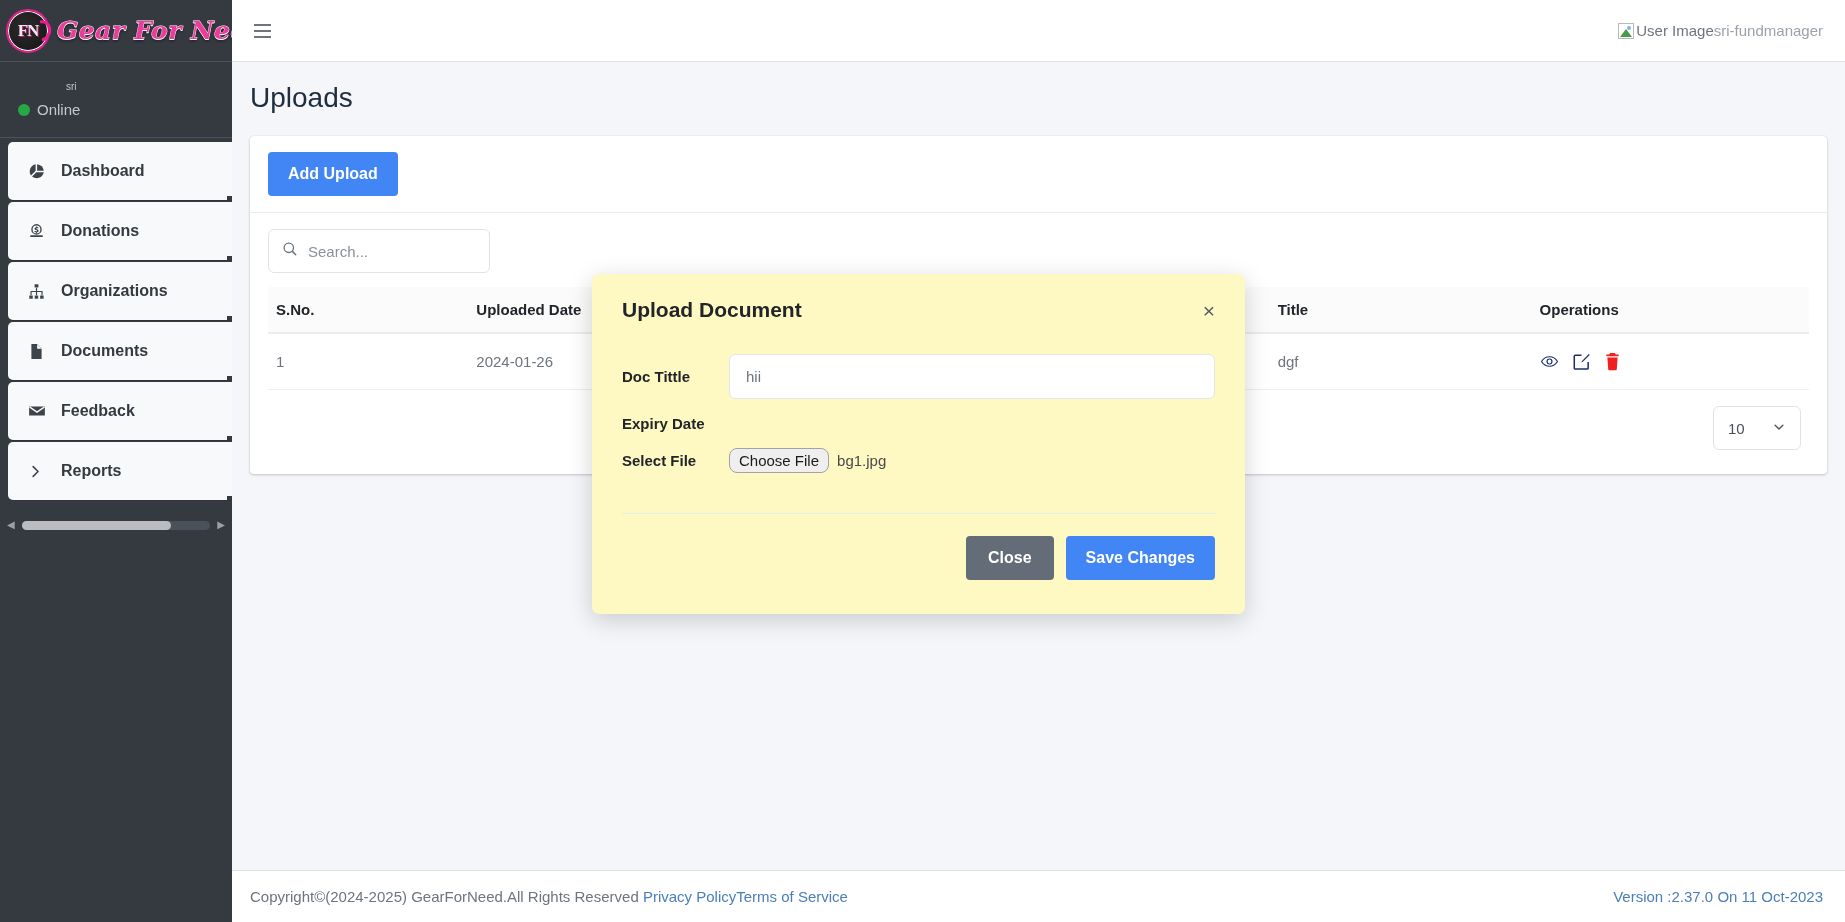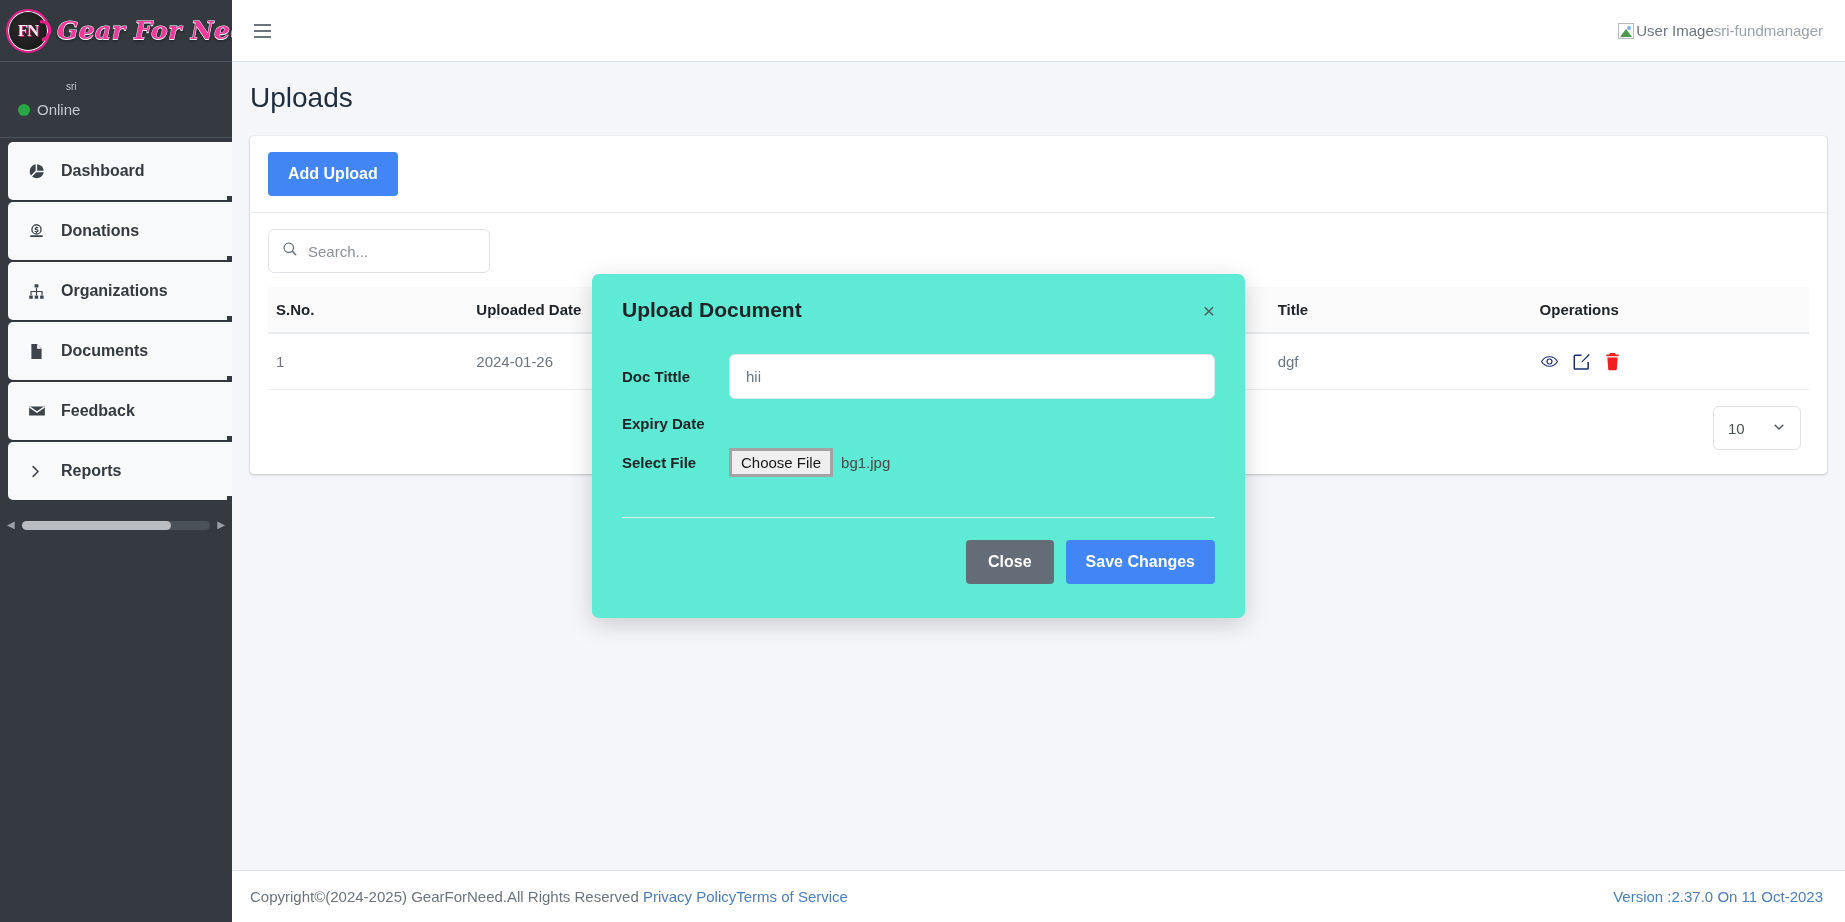--- a/index.html
+++ b/index.html
@@ -220,21 +220,21 @@
     padding: 0 22px 0 18px;
     font-size: 15px; color: #6c757d;
   }
   .footer a { color: #4a7ebb; text-decoration: none; cursor: pointer; }
   .footer-version { color: #4a7ebb; font-size: 15px; }
 
   
   .modal {
     position: absolute; left: 592px; top: 274px;
     width: 653px;
-    background: #5eead4; border-radius: 7px;
+    background: #fef9c3; border-radius: 7px;
     box-shadow: 0 6px 24px rgba(0,0,0,.18);
     z-index: 50;
   }
   .modal-head {
     display: flex; align-items: center; justify-content: space-between;
     padding: 24px 30px 14px 30px;
   }
   .modal-title { font-size: 21px; font-weight: 700; color: #212529; }
   .modal-x { font-size: 21px; color: #555b61; cursor: pointer; line-height: 1; }
   .modal-body { padding: 18px 30px 6px 30px; }
@@ -249,24 +249,24 @@
     background: #fff; padding: 0 16px;
     font-size: 15px; color: #6c757d;
     font-family: "Liberation Sans", sans-serif;
     display: flex; align-items: center; justify-content: space-between;
     outline: none;
   }
   .date-ctrl { position: relative; }
   .cal-icon { color: #495057; font-size: 15px; line-height: 1; }
   .file-row { display: flex; align-items: center; gap: 8px; }
   .file-btn {
-    border: 3px solid #a3a3a3; background: #efefef;
+    border: 1px solid #a3a3a3; background: #efefef;
     font-size: 15px; color: #1a1a1a; padding: 3px 9px;
     font-family: "Liberation Sans", sans-serif; cursor: pointer;
-    border-radius: 1px;
+    border-radius: 8px;
   }
   .file-name { font-size: 15px; color: #4a4a4a; }
   .modal-sep { border-top: 1px solid #e9ecef; margin: 18px 30px 0 30px; }
   .modal-foot {
     display: flex; justify-content: flex-end; gap: 12px;
     padding: 22px 30px 34px 30px;
   }
   .btn-secondary { background: #646d77; color: #fff; padding: 13px 22px; }
   .btn-save { background: #4285f4; color: #fff; padding: 13px 20px; }
 </style>

